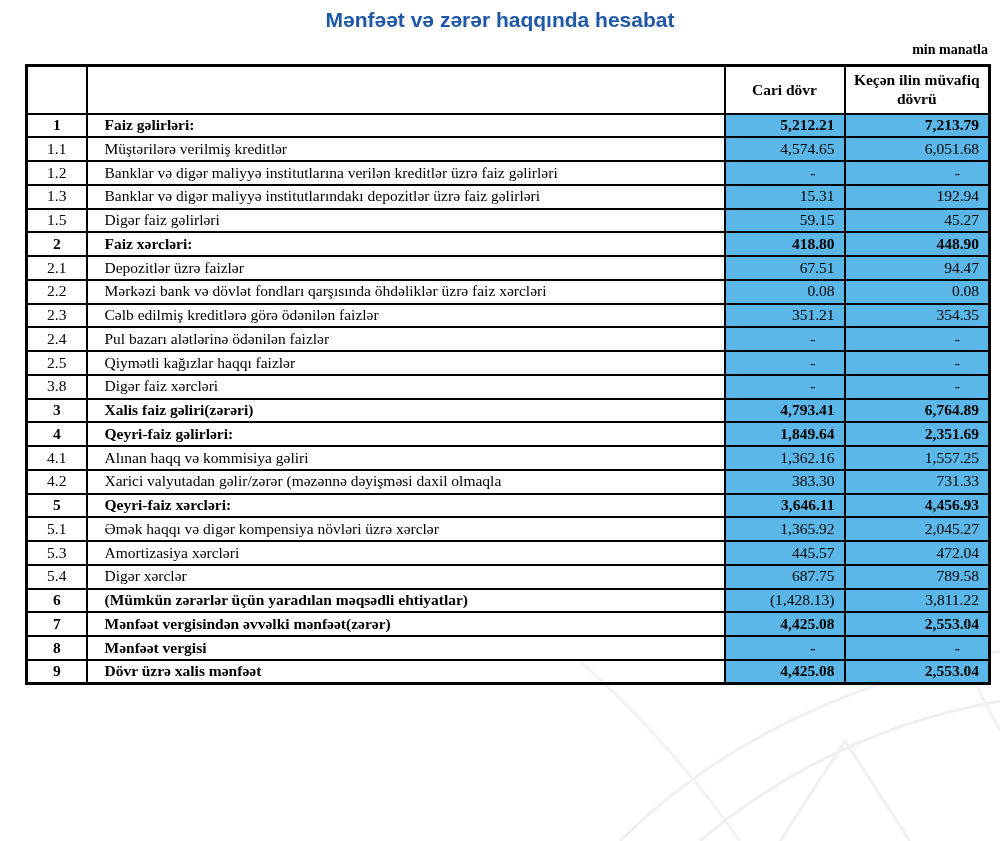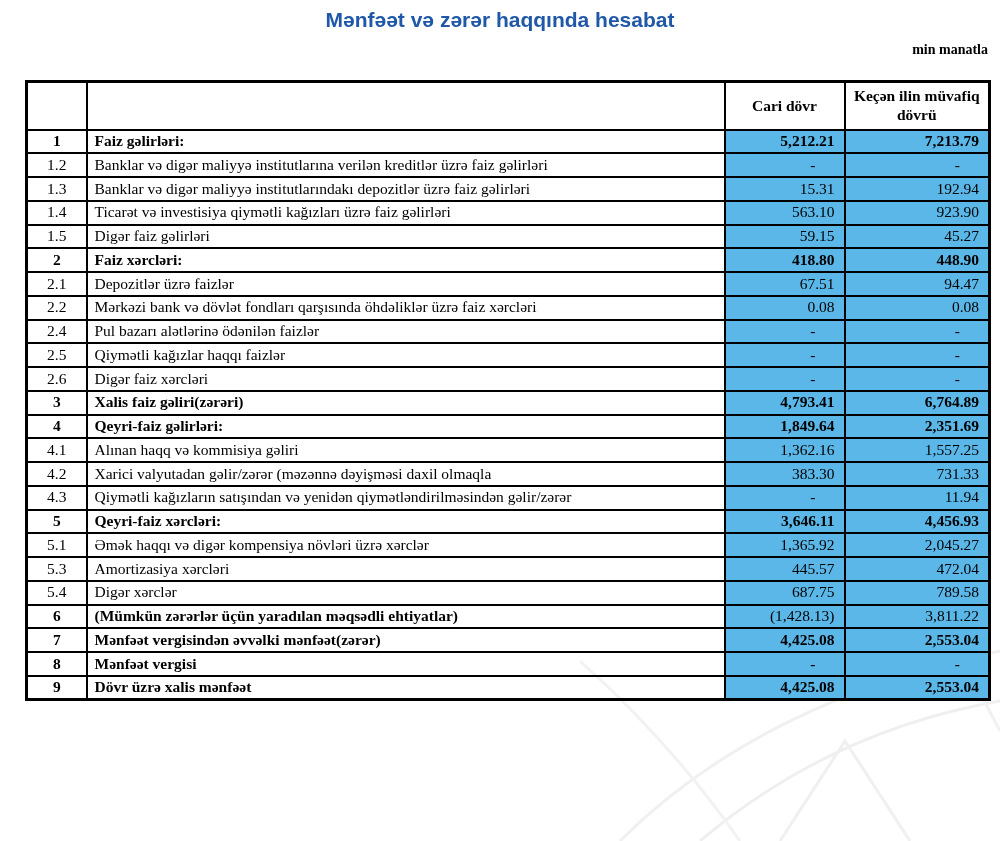--- a/index.html
+++ b/index.html
@@ -38,21 +38,21 @@
     position: absolute;
     top: 42px;
     right: 12px;
     font-family: "Liberation Serif", serif;
     font-weight: bold;
     font-size: 14px;
     z-index: 2;
   }
   table.report {
     position: absolute;
-    top: 80px;
+    top: 64px;
     left: 25px;
     width: 963px;
     border-collapse: collapse;
     table-layout: fixed;
     border: 3px solid #000;
     z-index: 1;
   }
   col.c-num  { width: 60px; }
   col.c-desc { width: 638px; }
   col.c-cur  { width: 120px; }
@@ -74,21 +74,21 @@
     white-space: normal;
     padding: 2px 4px;
     background: transparent;
   }
   td.num {
     text-align: center;
     background: transparent;
   }
   td.desc {
     text-align: left;
-    padding: 0 4px 0 7px;
+    padding: 0 4px 0 17px;
     background: transparent;
     margin-top: 24px;
   }
   td.val {
     text-align: right;
     padding: 0 9px 0 2px;
     background: var(--blue-cell, #5BB7E8);
   }
   td.val.dash { padding-right: 28px; }
   tr.section td.num,
@@ -126,38 +126,38 @@
   </thead>
   <tbody id="report-body">
 
   <tr class="section">
         <td class="num">1</td>
         <td class="desc">Faiz gəlirləri:</td>
         <td class="val vbold">5,212.21</td>
         <td class="val vbold">7,213.79</td>
       </tr>
       <tr>
+        <td class="num">1.1</td>
+        <td class="desc">Müştərilərə verilmiş kreditlər</td>
+        <td class="val">4,574.65</td>
+        <td class="val">6,051.68</td>
+      </tr>
+      <tr>
         <td class="num">1.2</td>
         <td class="desc">Banklar və digər maliyyə institutlarına verilən kreditlər üzrə faiz gəlirləri</td>
         <td class="val dash">-</td>
         <td class="val dash">-</td>
       </tr>
       <tr>
         <td class="num">1.3</td>
         <td class="desc">Banklar və digər maliyyə institutlarındakı depozitlər üzrə faiz gəlirləri</td>
         <td class="val">15.31</td>
         <td class="val">192.94</td>
       </tr>
       <tr>
-        <td class="num">1.4</td>
-        <td class="desc">Ticarət və investisiya qiymətli kağızları üzrə faiz gəlirləri</td>
-        <td class="val">563.10</td>
-        <td class="val">923.90</td>
-      </tr>
-      <tr>
         <td class="num">1.5</td>
         <td class="desc">Digər faiz gəlirləri</td>
         <td class="val">59.15</td>
         <td class="val">45.27</td>
       </tr>
       <tr class="section">
         <td class="num">2</td>
         <td class="desc">Faiz xərcləri:</td>
         <td class="val vbold">418.80</td>
         <td class="val vbold">448.90</td>
@@ -168,33 +168,39 @@
         <td class="val">67.51</td>
         <td class="val">94.47</td>
       </tr>
       <tr>
         <td class="num">2.2</td>
         <td class="desc">Mərkəzi bank və dövlət fondları qarşısında öhdəliklər üzrə faiz xərcləri</td>
         <td class="val">0.08</td>
         <td class="val">0.08</td>
       </tr>
       <tr>
+        <td class="num">2.3</td>
+        <td class="desc">Cəlb edilmiş kreditlərə görə ödənilən faizlər</td>
+        <td class="val">351.21</td>
+        <td class="val">354.35</td>
+      </tr>
+      <tr>
         <td class="num">2.4</td>
         <td class="desc">Pul bazarı alətlərinə ödənilən faizlər</td>
         <td class="val dash">-</td>
         <td class="val dash">-</td>
       </tr>
       <tr>
         <td class="num">2.5</td>
         <td class="desc">Qiymətli kağızlar haqqı faizlər</td>
         <td class="val dash">-</td>
         <td class="val dash">-</td>
       </tr>
       <tr>
-        <td class="num">2.6</td>
+        <td class="num">3.8</td>
         <td class="desc">Digər faiz xərcləri</td>
         <td class="val dash">-</td>
         <td class="val dash">-</td>
       </tr>
       <tr class="section">
         <td class="num">3</td>
         <td class="desc">Xalis faiz gəliri(zərəri)</td>
         <td class="val vbold">4,793.41</td>
         <td class="val vbold">6,764.89</td>
       </tr>
@@ -209,26 +215,20 @@
         <td class="desc">Alınan haqq və kommisiya gəliri</td>
         <td class="val">1,362.16</td>
         <td class="val">1,557.25</td>
       </tr>
       <tr>
         <td class="num">4.2</td>
         <td class="desc">Xarici valyutadan gəlir/zərər (məzənnə dəyişməsi daxil olmaqla</td>
         <td class="val">383.30</td>
         <td class="val">731.33</td>
       </tr>
-      <tr>
-        <td class="num">4.3</td>
-        <td class="desc">Qiymətli kağızların satışından və yenidən qiymətləndirilməsindən gəlir/zərər</td>
-        <td class="val dash">-</td>
-        <td class="val">11.94</td>
-      </tr>
       <tr class="section">
         <td class="num">5</td>
         <td class="desc">Qeyri-faiz xərcləri:</td>
         <td class="val vbold">3,646.11</td>
         <td class="val vbold">4,456.93</td>
       </tr>
       <tr>
         <td class="num">5.1</td>
         <td class="desc">Əmək haqqı və digər kompensiya növləri üzrə xərclər</td>
         <td class="val">1,365.92</td>

